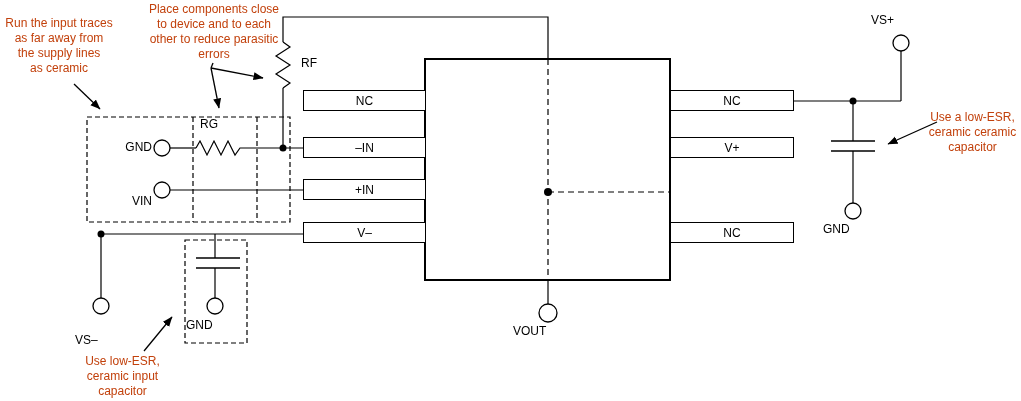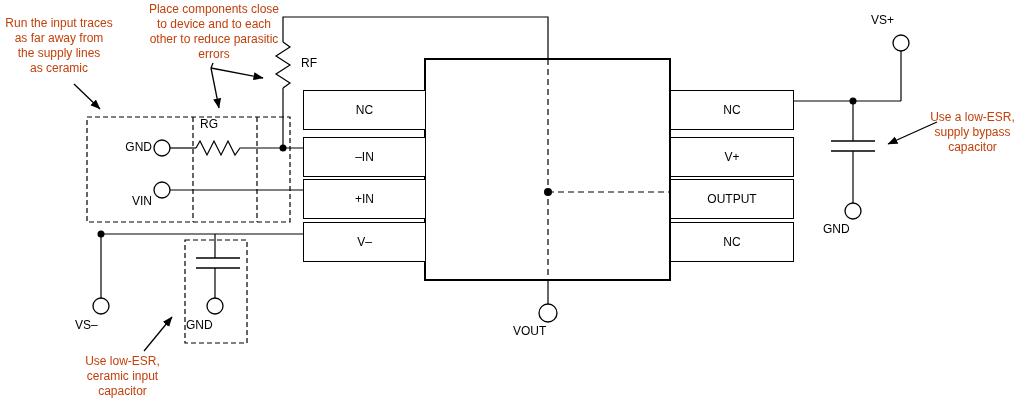--- a/index.html
+++ b/index.html
@@ -8,21 +8,21 @@
     font-family:"Liberation Sans",sans-serif;color:#000000;overflow:hidden;
   }
   .note{
     position:absolute;font-size:12px;line-height:15px;text-align:center;
     white-space:pre-line;color:#c2410c;
   }
   .lbl{position:absolute;font-size:12px;line-height:13px;color:#000;text-align:right;}
   .lbl.center{text-align:left;}
   .lbl.right{text-align:right;}
   .pin{
-    position:absolute;height:40px;border:1px solid #000;background:#fff;
+    position:absolute;height:21px;border:1px solid #000;background:#fff;
     display:flex;align-items:center;justify-content:center;
     font-size:12px;box-sizing:border-box;
   }
   .pin.left{left:303px;width:123px;}
   .pin.right{left:670px;width:124px;}
   .ic{
     position:absolute;left:424px;top:58px;width:247px;height:223px;
     border:2px solid #000;box-sizing:border-box;background:#fff;
   }
   svg.overlay{position:absolute;left:0;top:0;pointer-events:none;}
@@ -34,43 +34,42 @@
 
   <div class="ic"></div>
 
   <div class="pin left" style="top:90px">NC</div>
   <div class="pin left" style="top:137px">–IN</div>
   <div class="pin left" style="top:179px">+IN</div>
   <div class="pin left" style="top:222px">V–</div>
 
   <div class="pin right" style="top:90px">NC</div>
   <div class="pin right" style="top:137px">V+</div>
-  <div class="pin right" style="top:179px">OUTPUT</div>
   <div class="pin right" style="top:222px">NC</div>
 
   <div class="note" style="left:0px;top:16px;width:118px">Run the input traces
 as far away from
 the supply lines
 as ceramic</div>
   <div class="note" style="left:140px;top:2px;width:148px">Place components close
 to device and to each
 other to reduce parasitic
 errors</div>
   <div class="note" style="left:924px;top:110px;width:97px">Use a low-ESR,
-supply bypass
+ceramic ceramic
 capacitor</div>
   <div class="note" style="left:70px;top:354px;width:105px">Use low-ESR,
 ceramic input
 capacitor</div>
 
   <div class="lbl" style="left:301px;top:57px">RF</div>
   <div class="lbl center" style="left:200px;top:118px;width:50px">RG</div>
   <div class="lbl right" style="left:110px;top:141px;width:42px">GND</div>
   <div class="lbl right" style="left:110px;top:195px;width:42px">VIN</div>
-  <div class="lbl center" style="left:75px;top:319px;width:60px">VS–</div>
+  <div class="lbl center" style="left:75px;top:334px;width:60px">VS–</div>
   <div class="lbl center" style="left:186px;top:319px;width:60px">GND</div>
   <div class="lbl center" style="left:513px;top:325px;width:70px">VOUT</div>
   <div class="lbl center" style="left:871px;top:14px;width:60px">VS+</div>
   <div class="lbl center" style="left:823px;top:223px;width:60px">GND</div>
 
   <svg class="overlay" width="1021" height="401" viewBox="0 0 1021 401">
     <defs>
       <marker id="ah" markerWidth="12" markerHeight="10" refX="9.5" refY="4" orient="auto" markerUnits="userSpaceOnUse">
         <path d="M0,0 L10,4 L0,8 z" fill="#000"></path>
       </marker>

